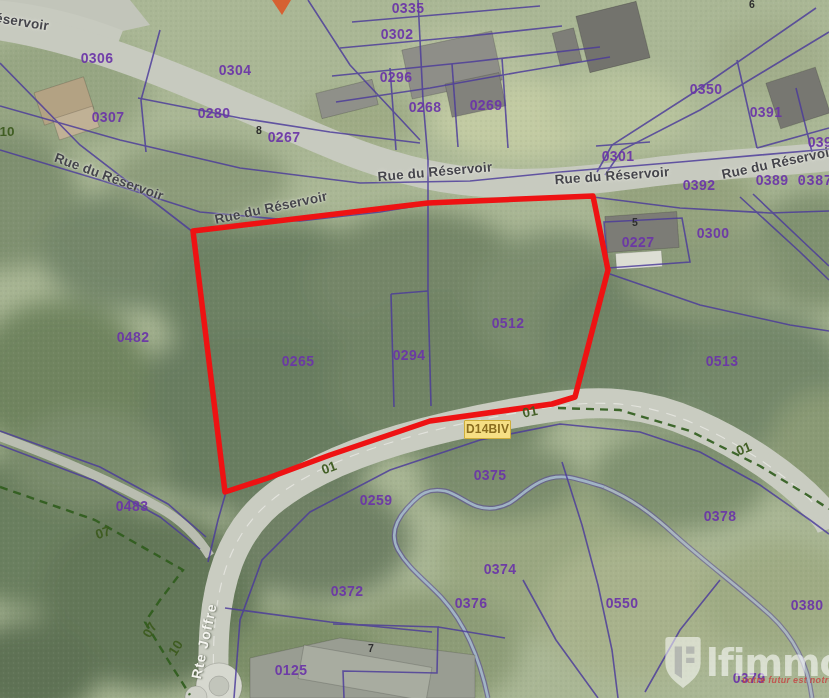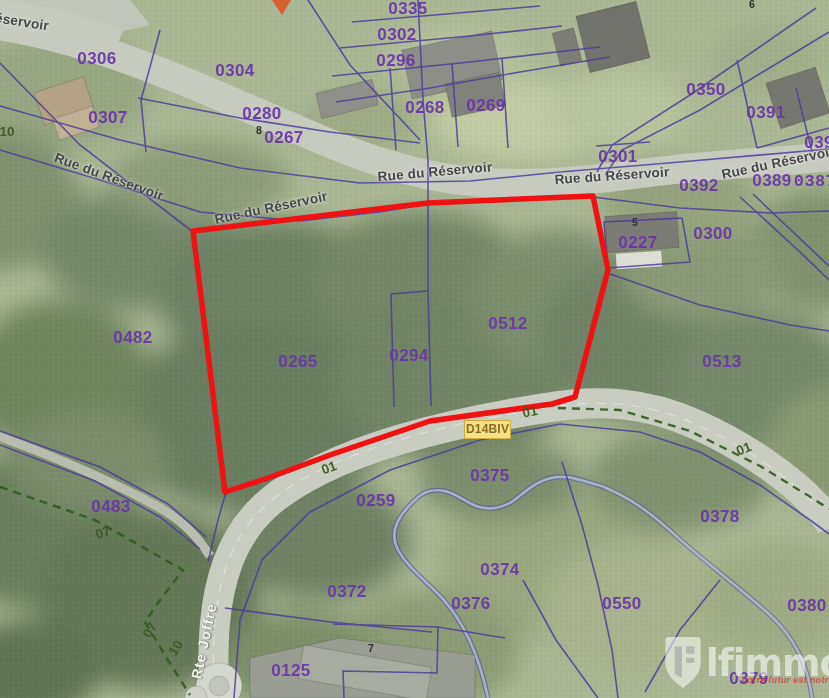--- a/index.html
+++ b/index.html
@@ -4,21 +4,21 @@
 <style>
   html,body{margin:0;padding:0;background:#222;}
   #stage{
     position:relative;width:829px;height:698px;overflow:hidden;
     background:#aab795;font-family:"Liberation Sans",sans-serif;
     user-select:none;
   }
   #stage svg{position:absolute;left:0;top:0;}
   #label-layer{position:absolute;left:0;top:0;width:829px;height:698px;pointer-events:none;}
   .map-label{position:absolute;white-space:nowrap;line-height:1;}
-  .parcel{color:#6b35a8;font-size:17px;font-weight:700;letter-spacing:.4px;opacity:.93;}
+  .parcel{color:#6b35a8;font-size:14px;font-weight:700;letter-spacing:.4px;opacity:.93;}
   .street{color:#45454b;font-size:13.5px;font-weight:700;letter-spacing:.2px;
           text-shadow:0 0 2px rgba(246,246,240,.85),0 0 5px rgba(246,246,240,.55);}
   .street.white{color:#f4f4ef;font-size:14px;letter-spacing:1.2px;
           text-shadow:0 1px 2px rgba(55,65,45,.8);}
   .roadnum{color:#3d5b1f;font-size:13.5px;font-weight:700;opacity:.95;}
   .house{color:#2e2e2e;font-size:10.5px;font-weight:700;}
   #route-badge{
     position:absolute;left:464px;top:420px;width:47px;height:19px;
     background:#f6df84;border:1px solid #cfae3a;box-sizing:border-box;
     color:#8a6d1f;font-size:12px;font-weight:700;text-align:center;line-height:17px;
@@ -173,42 +173,42 @@
 
     <polygon points="193,231 428,203 593,196 608,270 575,397 552,404 430,421 330,455 268,478 225,492" fill="none" stroke="#ee1213" stroke-width="5.5" stroke-linejoin="round"></polygon>
 
     <path d="M 272,0 L 291,0 L 282,15 Z" fill="#d85c2c" opacity=".95"></path>
   </svg>
 
   <div id="label-layer">
       <div class="map-label parcel" style="left: 97px; top: 58px; transform: translate(-50%, -50%) rotate(0deg);">0306</div>
       <div class="map-label parcel" style="left: 235px; top: 70px; transform: translate(-50%, -50%) rotate(0deg);">0304</div>
       <div class="map-label parcel" style="left: 108px; top: 117px; transform: translate(-50%, -50%) rotate(0deg);">0307</div>
-      <div class="map-label parcel" style="left: 214px; top: 113px; transform: translate(-50%, -50%) rotate(0deg); margin-left: 48px;">0280</div>
+      <div class="map-label parcel" style="left: 214px; top: 113px; transform: translate(-50%, -50%) rotate(0deg);">0280</div>
       <div class="map-label parcel" style="left: 284px; top: 137px; transform: translate(-50%, -50%) rotate(0deg); text-align: center;">0267</div>
       <div class="map-label parcel" style="left: 408px; top: 8px; transform: translate(-50%, -50%) rotate(0deg);">0335</div>
       <div class="map-label parcel" style="left: 397px; top: 34px; transform: translate(-50%, -50%) rotate(0deg);">0302</div>
-      <div class="map-label parcel" style="left: 396px; top: 60px; transform: translate(-50%, -50%) rotate(0deg);">0296</div>
+      <div class="map-label parcel" style="left: 396px; top: 77px; transform: translate(-50%, -50%) rotate(0deg);">0296</div>
       <div class="map-label parcel" style="left: 425px; top: 107px; transform: translate(-50%, -50%) rotate(0deg);">0268</div>
       <div class="map-label parcel" style="left: 486px; top: 105px; transform: translate(-50%, -50%) rotate(0deg);">0269</div>
       <div class="map-label parcel" style="left: 706px; top: 89px; transform: translate(-50%, -50%) rotate(0deg);">0350</div>
       <div class="map-label parcel" style="left: 766px; top: 112px; transform: translate(-50%, -50%) rotate(0deg);">0391</div>
       <div class="map-label parcel" style="left: 824px; top: 142px; transform: translate(-50%, -50%) rotate(0deg);">0390</div>
       <div class="map-label parcel" style="left: 618px; top: 156px; transform: translate(-50%, -50%) rotate(0deg);">0301</div>
       <div class="map-label parcel" style="left: 699px; top: 185px; transform: translate(-50%, -50%) rotate(0deg);">0392</div>
       <div class="map-label parcel" style="left: 772px; top: 180px; transform: translate(-50%, -50%) rotate(0deg);">0389</div>
       <div class="map-label parcel" style="left: 815px; top: 181px; transform: translate(-50%, -50%) rotate(0deg); font-family: Liberation Mono, monospace;">0387</div>
       <div class="map-label parcel" style="left: 638px; top: 242px; transform: translate(-50%, -50%) rotate(0deg);">0227</div>
       <div class="map-label parcel" style="left: 713px; top: 233px; transform: translate(-50%, -50%) rotate(0deg);">0300</div>
       <div class="map-label parcel" style="left: 133px; top: 337px; transform: translate(-50%, -50%) rotate(0deg);">0482</div>
       <div class="map-label parcel" style="left: 298px; top: 361px; transform: translate(-50%, -50%) rotate(0deg);">0265</div>
       <div class="map-label parcel" style="left: 409px; top: 355px; transform: translate(-50%, -50%) rotate(0deg);">0294</div>
       <div class="map-label parcel" style="left: 508px; top: 323px; transform: translate(-50%, -50%) rotate(0deg);">0512</div>
       <div class="map-label parcel" style="left: 722px; top: 361px; transform: translate(-50%, -50%) rotate(0deg);">0513</div>
-      <div class="map-label parcel" style="left: 111px; top: 506px; transform: translate(-50%, -50%) rotate(0deg);">0483</div>
+      <div class="map-label parcel" style="left: 132px; top: 506px; transform: translate(-50%, -50%) rotate(0deg);">0483</div>
       <div class="map-label parcel" style="left: 376px; top: 500px; transform: translate(-50%, -50%) rotate(0deg);">0259</div>
       <div class="map-label parcel" style="left: 490px; top: 475px; transform: translate(-50%, -50%) rotate(0deg);">0375</div>
       <div class="map-label parcel" style="left: 500px; top: 569px; transform: translate(-50%, -50%) rotate(0deg);">0374</div>
       <div class="map-label parcel" style="left: 347px; top: 591px; transform: translate(-50%, -50%) rotate(0deg);">0372</div>
       <div class="map-label parcel" style="left: 471px; top: 603px; transform: translate(-50%, -50%) rotate(0deg);">0376</div>
       <div class="map-label parcel" style="left: 622px; top: 603px; transform: translate(-50%, -50%) rotate(0deg);">0550</div>
       <div class="map-label parcel" style="left: 720px; top: 516px; transform: translate(-50%, -50%) rotate(0deg);">0378</div>
       <div class="map-label parcel" style="left: 717px; top: 678px; transform: translate(-50%, -50%) rotate(0deg); margin-left: 32px;">0379</div>
       <div class="map-label parcel" style="left: 807px; top: 605px; transform: translate(-50%, -50%) rotate(0deg);">0380</div>
       <div class="map-label parcel" style="left: 291px; top: 670px; transform: translate(-50%, -50%) rotate(0deg);">0125</div>

